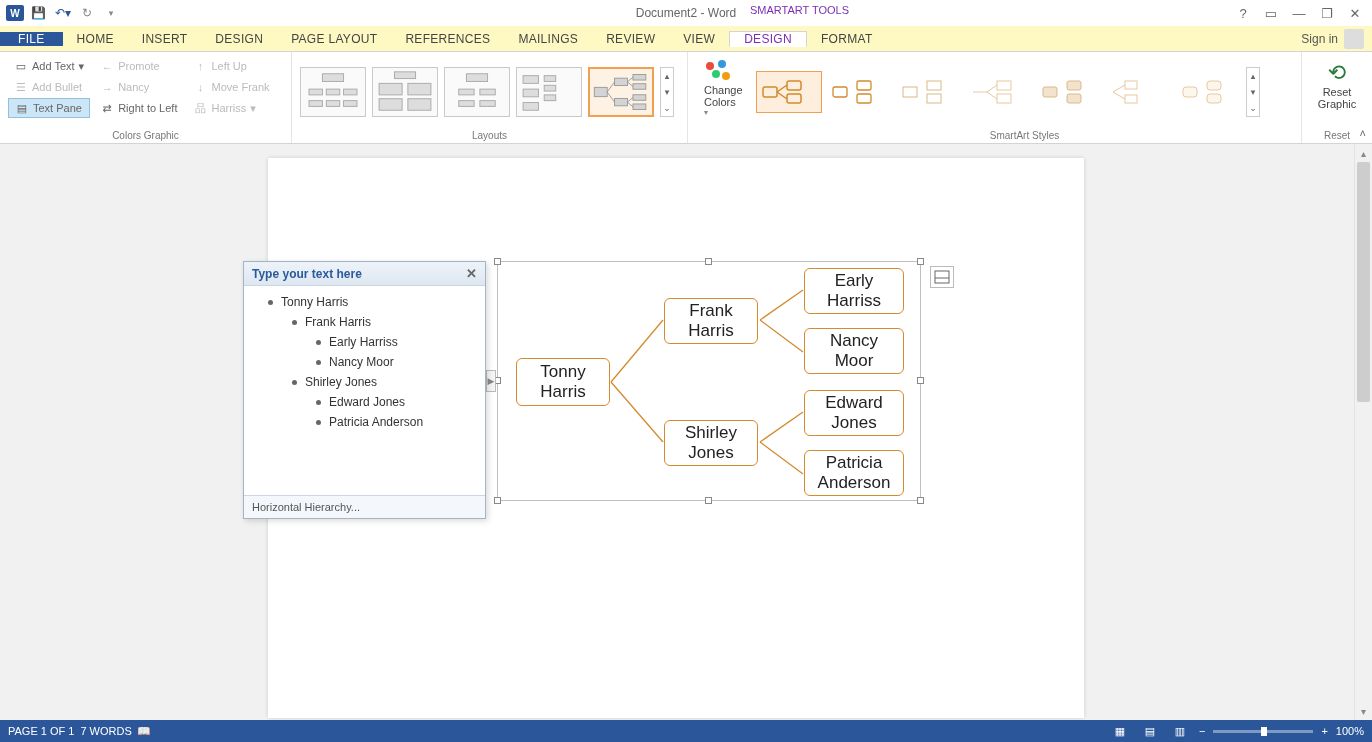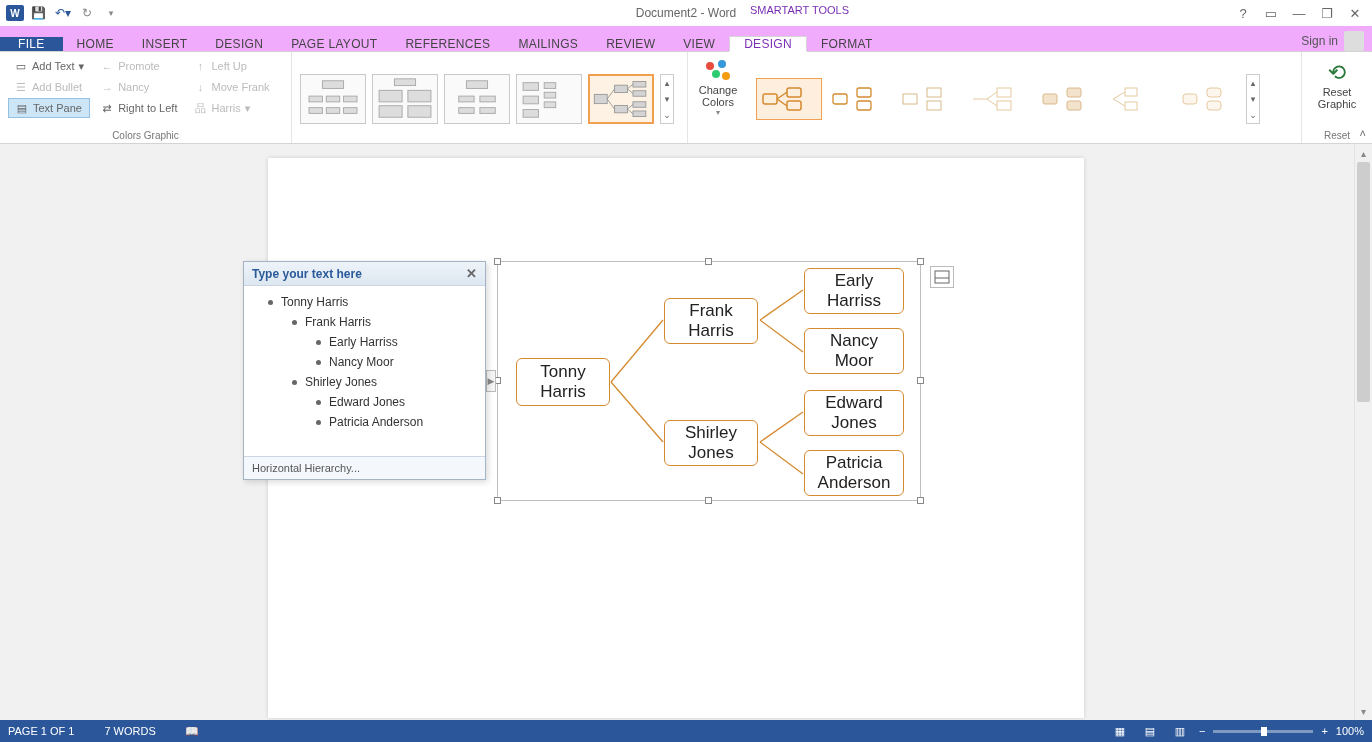--- a/index.html
+++ b/index.html
@@ -9,21 +9,21 @@
 .titlebar { height: 26px; background: #fff; display: flex; align-items: center; position: relative; border-bottom: 0; }
 .qat { display: flex; align-items: center; gap: 2px; padding-left: 4px; }
 .qat-icon { width: 22px; height: 22px; display: flex; align-items: center; justify-content: center; cursor: pointer; }
 .word-icon { background: #2b579a; color: #fff; font-weight: bold; font-size: 10px; width: 18px; height: 16px; display: flex; align-items: center; justify-content: center; border-radius: 2px; }
 .title-center { position: absolute; left: 50%; transform: translateX(-50%); font-size: 12px; color: #666; }
 .title-tool { position: absolute; left: 750px; top: 4px; color: #7b2fb5; font-size: 11px; }
 .title-right { position: absolute; right: 4px; display: flex; gap: 2px; }
 .title-right .win-btn { width: 26px; height: 20px; display: flex; align-items: center; justify-content: center; cursor: pointer; font-size: 13px; color: #666; }
 
 
-.ribbon-tabs { height: 26px; display: flex; align-items: flex-end; border-bottom: 1px solid #d4d4d4; background: #f0abfc; }
+.ribbon-tabs { height: 26px; display: flex; align-items: center; border-bottom: 1px solid #d4d4d4; background: #fef9c3; }
 .tab { padding: 0 14px; display: flex; align-items: center; font-size: 12px; color: #444; cursor: pointer; text-transform: uppercase; letter-spacing: 0.3px; }
 .tab.file { background: #2b579a; color: #fff; padding: 0 18px; }
 .tab.active { color: #7b2fb5; border: 1px solid #d4d4d4; border-bottom: 1px solid #fff; margin-bottom: -1px; background: #fff; }
 .signin { margin-left: auto; padding: 0 8px; display: flex; align-items: center; gap: 6px; font-size: 12px; color: #555; }
 .avatar { width: 20px; height: 20px; background: #ddd; border-radius: 2px; }
 
 
 .ribbon { height: 92px; background: #fff; border-bottom: 1px solid #d4d4d4; display: flex; position: relative; }
 .group { border-right: 1px solid #e5e5e5; padding: 4px 8px 2px; display: flex; flex-direction: column; }
 .group-label { font-size: 10px; color: #777; text-align: center; margin-top: auto; padding-top: 2px; }
@@ -35,21 +35,21 @@
 .cg-btn.active { background: #cde6f7; border: 1px solid #92c0e0; }
 .cg-icon { width: 14px; height: 14px; display: inline-flex; align-items: center; justify-content: center; }
 
 .layouts-gallery { display: flex; gap: 6px; align-items: center; padding: 4px 0; }
 .layout-thumb { width: 66px; height: 50px; border: 1px solid #c9c9c9; background: #fafafa; cursor: pointer; position: relative; }
 .layout-thumb.selected { border: 2px solid #f0a050; background: #fdf2e3; }
 .layout-thumb svg { width: 100%; height: 100%; }
 .gallery-more { width: 14px; display: flex; flex-direction: column; border: 1px solid #ccc; }
 .gallery-more div { height: 16px; display: flex; align-items: center; justify-content: center; font-size: 9px; color: #666; cursor: pointer; }
 
-.change-colors { display: flex; flex-direction: column; align-items: center; justify-content: center; padding: 4px 8px; cursor: pointer; }
+.change-colors { display: flex; flex-direction: column; justify-content: center; padding: 4px 8px; cursor: pointer; }
 .color-dots { width: 28px; height: 24px; position: relative; }
 .color-dots span { position: absolute; width: 8px; height: 8px; border-radius: 50%; }
 
 .styles-gallery { display: flex; gap: 4px; align-items: center; padding: 4px 0; }
 .style-thumb { width: 66px; height: 42px; cursor: pointer; display: flex; align-items: center; justify-content: center; }
 .style-thumb.selected { border: 1px solid #f0a050; background: #fdeedd; }
 .style-thumb svg { width: 56px; height: 30px; }
 
 .reset-group { display: flex; flex-direction: column; align-items: center; justify-content: center; padding: 4px 12px; cursor: pointer; }
 
@@ -62,21 +62,21 @@
 
 .text-pane { position: absolute; left: 243px; top: 261px; width: 243px; background: #fff; border: 1px solid #a5b4c4; box-shadow: 2px 2px 6px rgba(0,0,0,0.15); z-index: 3; }
 .text-pane-header { background: linear-gradient(#eef3f9,#dde7f1); border-bottom: 1px solid #cbd6e2; padding: 4px 8px; display: flex; align-items: center; color: #2a5a9a; font-weight: bold; font-size: 12px; }
 .text-pane-close { margin-left: auto; cursor: pointer; color: #666; font-size: 13px; }
 .text-pane-body { padding: 6px 10px 10px; min-height: 170px; }
 .tp-item { padding: 3px 0 3px 0; font-size: 12px; color: #333; display: flex; align-items: center; }
 .tp-bullet { width: 5px; height: 5px; background: #666; border-radius: 50%; margin-right: 8px; }
 .tp-l0 { padding-left: 14px; }
 .tp-l1 { padding-left: 38px; }
 .tp-l2 { padding-left: 62px; }
-.text-pane-footer { border-top: 1px solid #cbd6e2; padding: 5px 8px; font-size: 11px; color: #555; background: #f4f7fb; }
+.text-pane-footer { border-top: 1px solid #cbd6e2; padding: 5px 8px; font-size: 11px; color: #555; background: #f4f7fb; margin-top: 39px; }
 
 
 .smartart { position: absolute; left: 497px; top: 261px; width: 424px; height: 240px; border: 1px solid #bfbfbf; background: #fff; z-index: 2; }
 .sa-handle { position: absolute; width: 7px; height: 7px; background: #fff; border: 1px solid #888; }
 .sa-handle.tl { left: -4px; top: -4px; } .sa-handle.tr { right: -4px; top: -4px; }
 .sa-handle.bl { left: -4px; bottom: -4px; } .sa-handle.br { right: -4px; bottom: -4px; }
 .sa-handle.tm { left: 50%; top: -4px; margin-left: -4px; } .sa-handle.bm { left: 50%; bottom: -4px; margin-left: -4px; }
 .sa-handle.ml { left: -4px; top: 50%; margin-top: -4px; } .sa-handle.mr { right: -4px; top: 50%; margin-top: -4px; }
 .sa-expand { position: absolute; left: -12px; top: 50%; transform: translateY(-50%); width: 10px; height: 22px; border: 1px solid #bbb; background: #f5f5f5; display:flex;align-items:center;justify-content:center;font-size:9px;color:#888; }
 .sa-layout-icon { position: absolute; right: -34px; top: 4px; width: 24px; height: 22px; border: 1px solid #bbb; background: #fff; display:flex;align-items:center;justify-content:center; }
@@ -84,21 +84,21 @@
 .node { position: absolute; border: 1.5px solid #d48a2e; border-radius: 6px; background: #fff; display: flex; align-items: center; justify-content: center; text-align: center; font-size: 17px; line-height: 1.15; color: #222; padding: 4px 8px; }
 
 
 .vscroll { position: absolute; right: 0; top: 144px; bottom: 22px; width: 18px; background: #f1f1f1; border-left: 1px solid #e3e3e3; }
 .vscroll .track { position: absolute; top: 18px; bottom: 18px; left: 2px; right: 2px; }
 .vscroll .thumb { position: absolute; left: 0; right: 0; top: 0; height: 240px; background: #cdcdcd; border-radius: 2px; }
 .vscroll .arrow { position: absolute; left: 0; right: 0; height: 18px; display: flex; align-items: center; justify-content: center; color: #888; font-size: 10px; }
 
 
 .statusbar { position: absolute; left: 0; right: 0; bottom: 0; height: 22px; background: #2b579a; color: #fff; display: flex; align-items: center; font-size: 11px; padding: 0 8px; }
-.statusbar .left { display: flex; gap: 30px; align-items: center; }
+.statusbar .left { display: flex; gap: 6px; align-items: center; }
 .statusbar .right { margin-left: auto; display: flex; gap: 8px; align-items: center; }
 .view-btn { width: 22px; height: 18px; display:flex;align-items:center;justify-content:center;cursor:pointer; }
 .zoom-slider { width: 100px; height: 3px; background: rgba(255,255,255,0.4); position: relative; }
 .zoom-slider .knob { position: absolute; left: 48px; top: -3px; width: 6px; height: 9px; background: #fff; }
 </style>
 </head>
 <body>
 
 <div class="titlebar">
   <div class="qat">
@@ -170,21 +170,21 @@
       </div>
       <div class="cg-col">
         <div class="cg-btn disabled">
             <span class="cg-icon">↑</span>
             <span>Left Up</span>
           </div>
         <div class="cg-btn disabled">
             <span class="cg-icon">↓</span>
             <span>Move Frank</span>
           </div>
-        <div class="cg-btn disabled"><span class="cg-icon">品</span><span>Harris</span> ▾</div>
+        <div class="cg-btn disabled"><span class="cg-icon">品</span><span>Harriss</span> ▾</div>
       </div>
     </div>
     <div class="group-label">Colors Graphic</div>
   </div>
 
   <div class="group" style="width:396px">
     <div class="group-body">
       <div class="layouts-gallery">
         <div class="layout-thumb"><svg viewBox="0 0 66 50">
               <g fill="#ddd" stroke="#aaa">
@@ -239,20 +239,21 @@
                 <path d="M18 25 L26 14 M18 25 L26 36 M40 14 L46 9 M40 14 L46 19 M40 36 L46 31 M40 36 L46 41"></path>
               </g>
             </svg></div>
         <div class="gallery-more">
             <div>▴</div>
             <div>▾</div>
             <div>⌄</div>
           </div>
       </div>
     </div>
+    <div class="group-label">Layouts</div>
   </div>
 
   <div class="group" style="width:60px;border-right:none">
     <div class="change-colors">
       <div class="color-dots">
         <span style="background:#e74c3c;left:2px;top:2px"></span>
         <span style="background:#3498db;left:14px;top:0"></span>
         <span style="background:#2ecc71;left:8px;top:10px"></span>
         <span style="background:#f39c12;left:18px;top:12px"></span>
       </div>
@@ -328,20 +329,21 @@
               </g>
             </svg>
           </div>
         <div class="gallery-more">
             <div>▴</div>
             <div>▾</div>
             <div>⌄</div>
           </div>
       </div>
     </div>
+    <div class="group-label">SmartArt Styles</div>
   </div>
 
   <div class="group" style="width:70px;border-right:none">
     <div class="reset-group">
       <div style="font-size:22px;color:#2b7a3b">⟲</div>
       <div style="font-size:11px;text-align:center;line-height:1.1">Reset Graphic</div>
     </div>
     <div class="group-label">Reset</div>
   </div>
 

